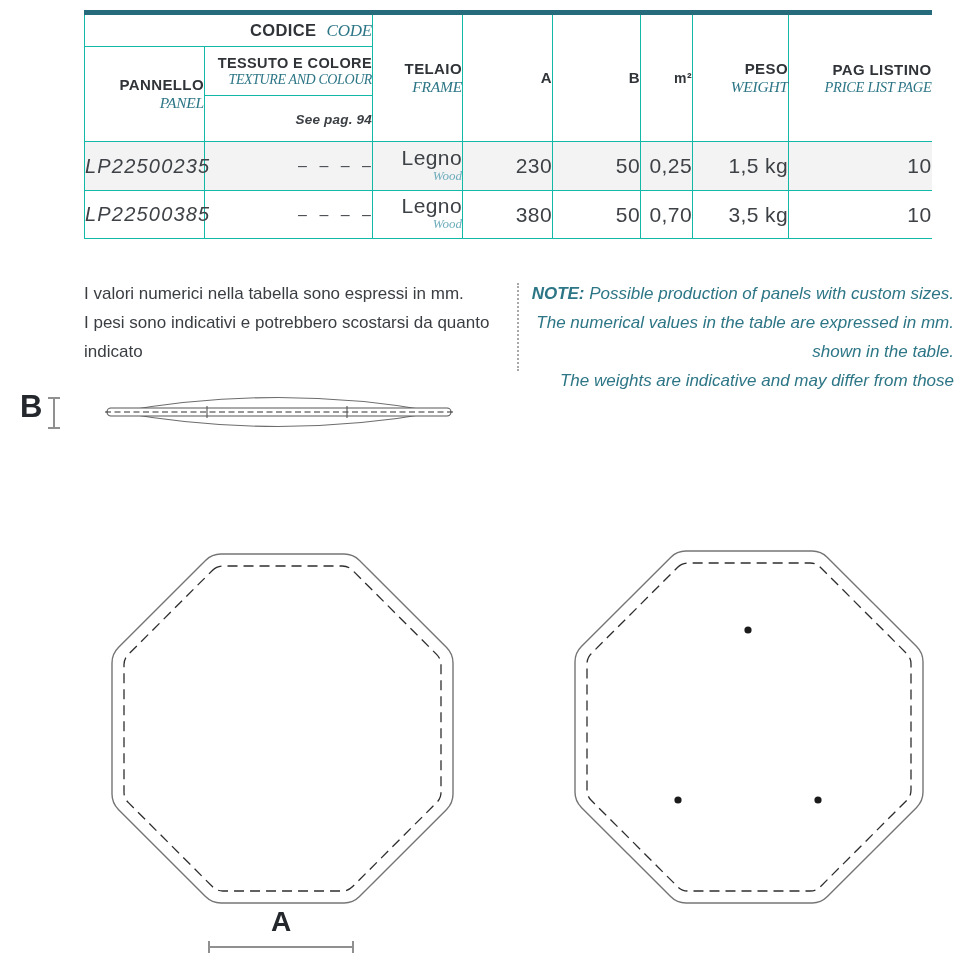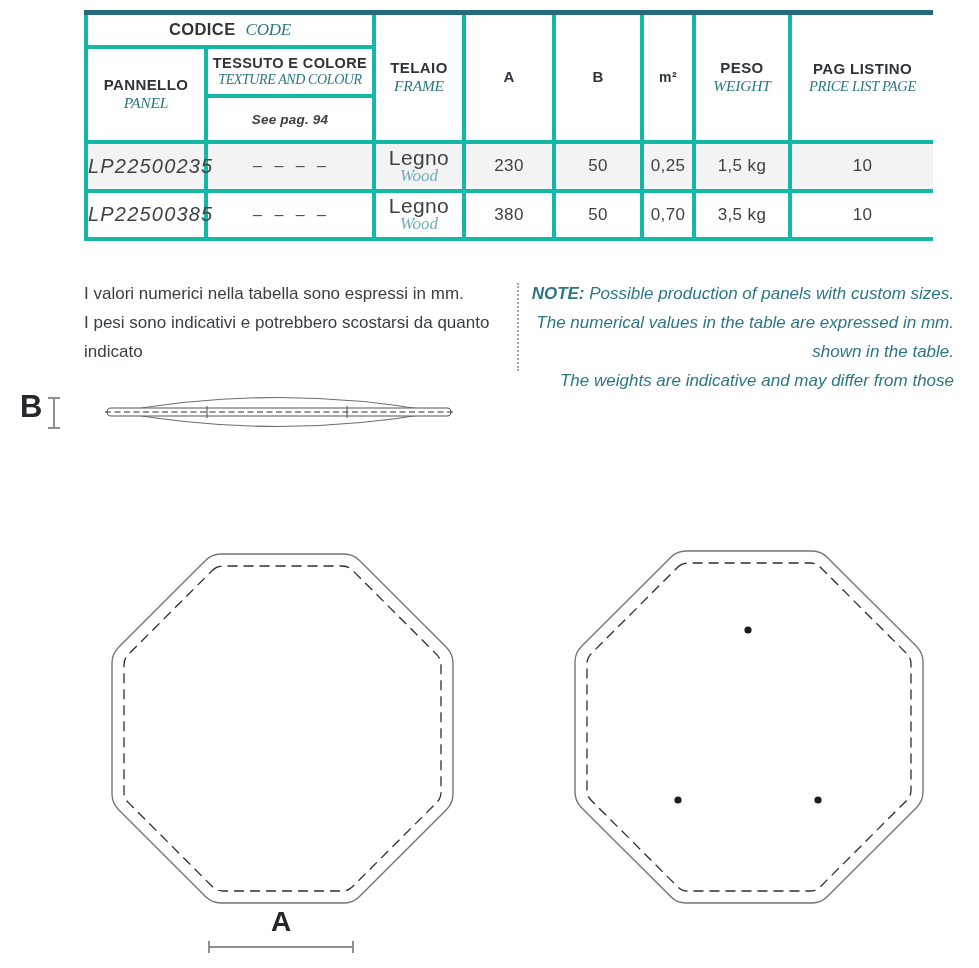--- a/index.html
+++ b/index.html
@@ -7,21 +7,21 @@
     position:relative;width:979px;height:968px;background:#fff;overflow:hidden;
     font-family:"Liberation Sans", sans-serif;color:var(--c-text,#3e4246);
   }
   
   .spec-table{
     position:absolute;left:84px;top:10px;width:847px;
     border-collapse:collapse;table-layout:fixed;
     border-top:5px solid var(--c-bar,#256b7c);
   }
   .spec-table td{
-    border:4px solid #14b8a6;text-align:center;vertical-align:middle;padding:0;
+    border:1px solid #14b8a6;text-align:right;vertical-align:middle;padding:0;
     background:#fff;
   }
   .spec-table td.last{border-right:none;}
   .r-codice{height:34px;}
   .r-tessuto{height:49px;}
   .r-seepag{height:46px;}
   .r-data{height:49px;}
   .r-data2{height:48px;}
   .h-it{font-weight:700;color:var(--c-dark,#303438);font-size:15px;letter-spacing:.4px;}
   .c-codice .h-it{font-size:16.5px;}
@@ -34,25 +34,25 @@
   .stack .h-it{display:block;}
   .tessuto-en{font-size:14px;letter-spacing:-.4px;}
   .pag-en{font-size:14.5px;letter-spacing:-.3px;}
   .see{
     font-style:italic;font-size:13.5px;color:#3c4044;font-weight:600;letter-spacing:.2px;
   }
   .m2{font-size:14px;}
   tr.alt td{background:var(--c-row-alt,#f3f3f3);}
   td.code{font-size:20px;letter-spacing:1.2px;color:var(--c-text,#3e4246);font-style:italic;}
   td.dashes{font-size:16px;color:#4a4e52;word-spacing:6px;letter-spacing:1px;}
-  td.num{font-size:17px;color:var(--c-text,#3e4246);letter-spacing:.4px;}
+  td.num{font-size:21px;color:var(--c-text,#3e4246);letter-spacing:.4px;}
   .legno{font-size:21px;color:var(--c-text,#3e4246);letter-spacing:.4px;line-height:19px;}
   .wood{
     font-family:"Liberation Serif", serif;font-style:italic;
-    font-size:17px;color:var(--c-accent-light,#6fadbd);line-height:18px;
+    font-size:13px;color:var(--c-accent-light,#6fadbd);line-height:18px;
   }
   
   .note{position:absolute;top:279px;font-size:17px;line-height:29px;}
   .note-it{left:84px;width:432px;color:#3a3e42;}
   .note-it b{color:#2d3135;}
   .note-en{
     left:524px;width:430px;color:var(--c-accent,#2d7686);
     font-style:italic;
     text-align:right;
   }

